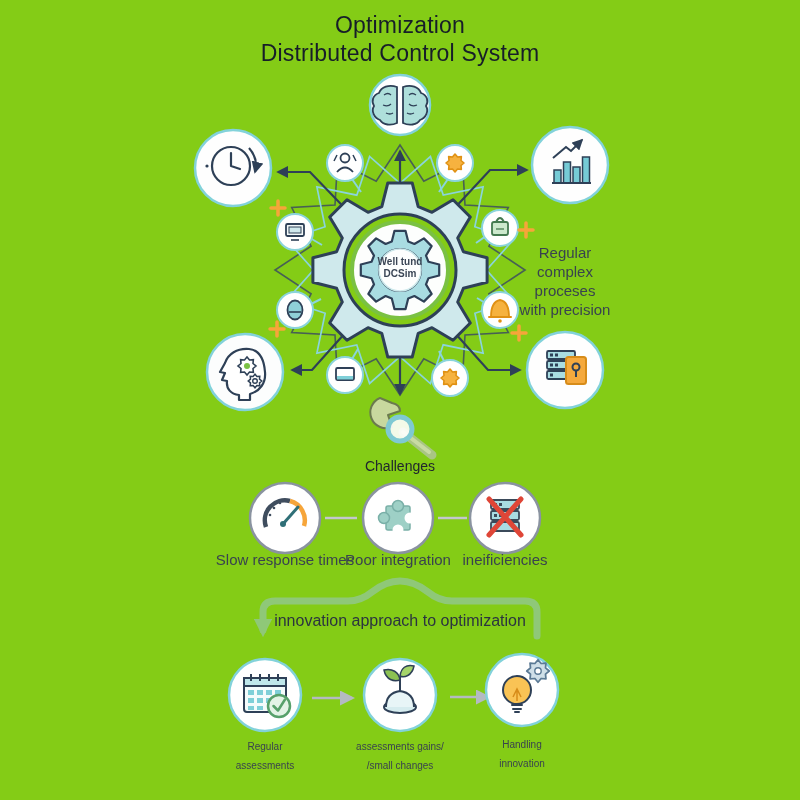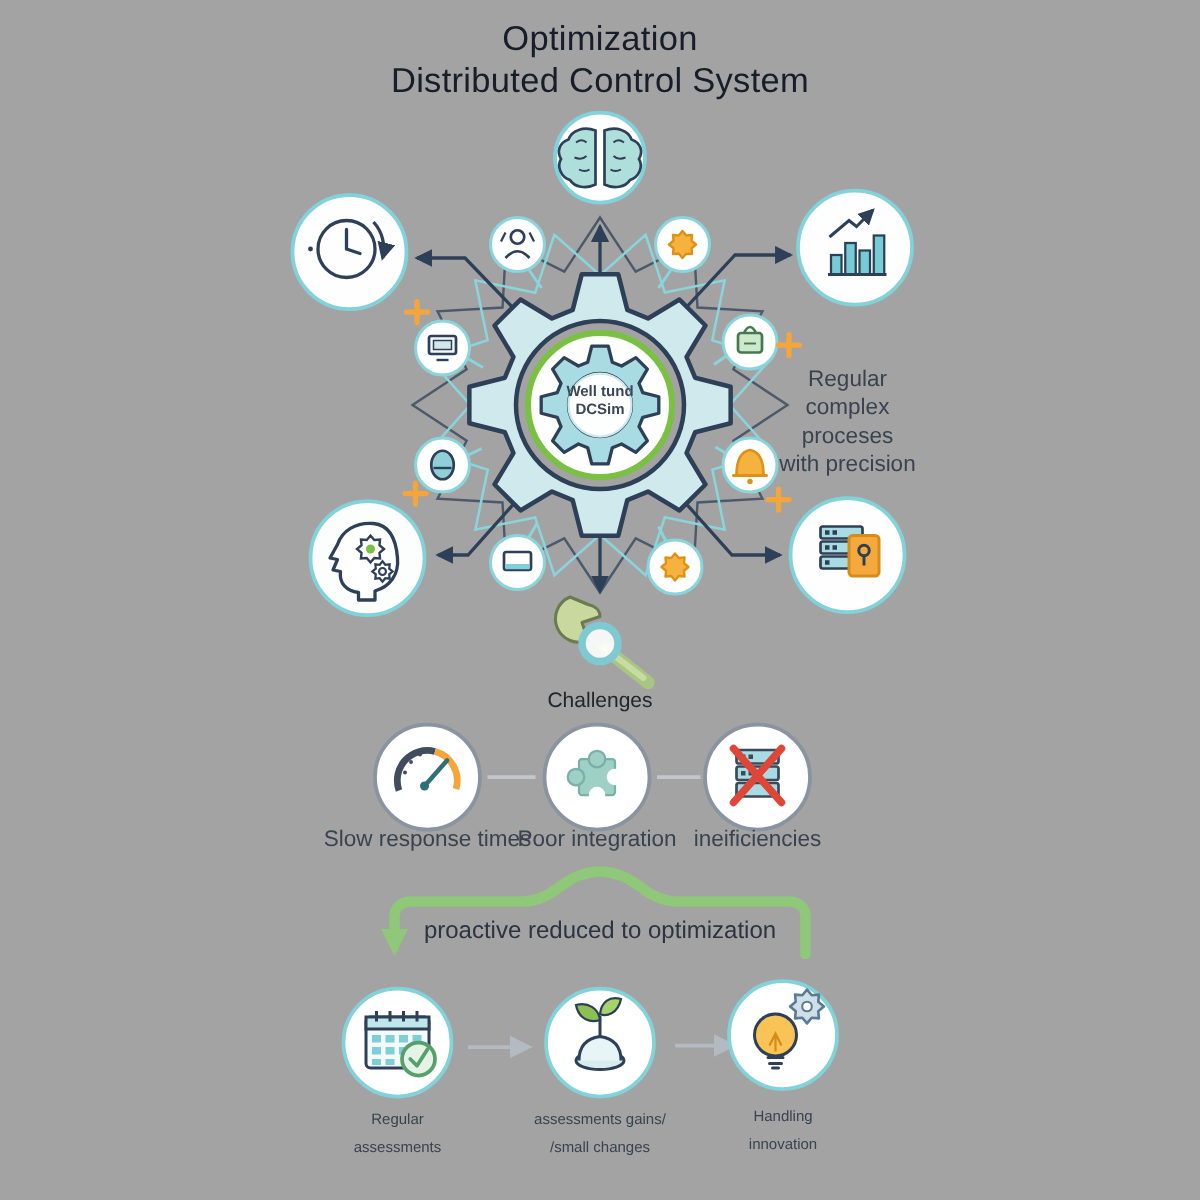--- a/index.html
+++ b/index.html
@@ -1,16 +1,16 @@
 <!DOCTYPE html>
 <html><head>
 <meta charset="utf-8">
 <style>
   html,body{margin:0;padding:0;background:#ffffff;}
-  .stage{position:relative;width:800px;height:800px;background:#a3a3a3;overflow:hidden;
+  .stage{position:relative;width:800px;height:800px;background:#84cc16;overflow:hidden;
          font-family:"Liberation Sans", sans-serif;color:#2e3744;}
   .abs{position:absolute;}
   .ctr{text-align:center;}
   .title{left:0;top:11px;width:800px;font-size:23px;line-height:28px;font-weight:500;color:#171e29;letter-spacing:.2px;}
   .gear-text{left:353px;top:256px;width:94px;font-size:10px;line-height:12px;font-weight:700;color:#3b4656;}
   .side-label{font-size:15px;line-height:19px;color:#39434f;}
   .left-label{left:162px;top:251px;width:132px;}
   .right-label{left:503px;top:243px;width:124px;}
   .challenges-heading{left:310px;top:458px;width:180px;font-size:14px;font-weight:500;color:#20262e;}
   .ch-label{font-size:15px;color:#39434f;width:156px;top:551px;}
@@ -292,21 +292,21 @@
     <div>proceses</div>
     <div>with precision</div>
   </div>
 
   <div class="abs ctr challenges-heading">Challenges</div>
 
   <div class="abs ctr ch-label" style="left:207px;">Slow response times</div>
   <div class="abs ctr ch-label" style="left:320px;">Poor integration</div>
   <div class="abs ctr ch-label" style="left:427px;">ineificiencies</div>
 
-  <div class="abs ctr banner">proactive reduced to optimization</div>
+  <div class="abs ctr banner">innovation approach to optimization</div>
 
   <div class="abs ctr b-label" style="left:190px;top:737px;width:150px;">
     <div>Regular</div>
     <div>assessments</div>
   </div>
   <div class="abs ctr b-label" style="left:318px;top:737px;width:164px;">
     <div>assessments gains/</div>
     <div>/small changes</div>
   </div>
   <div class="abs ctr b-label" style="left:447px;top:735px;width:150px;">

